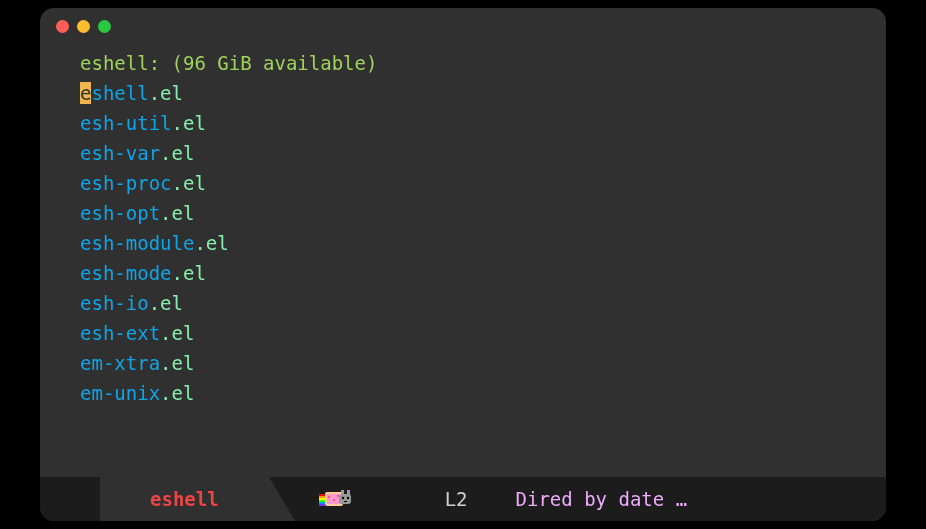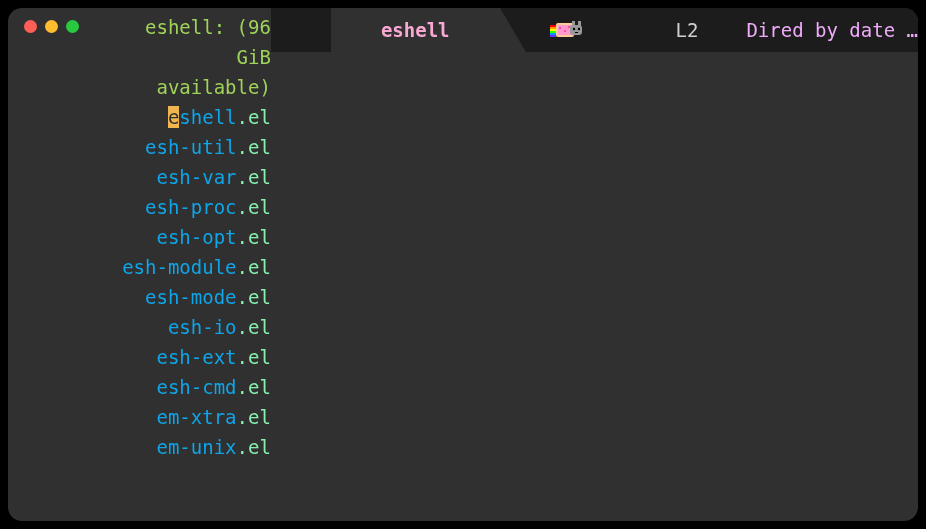--- a/index.html
+++ b/index.html
@@ -9,29 +9,28 @@
     }
     body {
       background: #000;
       display: flex;
       align-items: center;
       justify-content: center;
       min-height: 529px;
       font-family: ui-monospace, "SF Mono", Menlo, Monaco, Consolas, monospace;
     }
     .window {
-      width: 910px;
+      width: 846px;
       height: 513px;
       background: #303030;
       border-radius: 14px;
       overflow: hidden;
       display: flex;
-      flex-direction: row;
+      flex-direction: column;
       position: relative;
-      text-align: right;
     }
     .titlebar {
       height: 36px;
       display: flex;
       align-items: center;
       padding-left: 16px;
       gap: 8px;
     }
     .traffic-light {
       width: 13px;
@@ -88,21 +87,21 @@
       position: absolute;
       right: -26px;
       top: 0;
       width: 0;
       height: 0;
       border-top: 44px solid transparent;
       border-left: 26px solid #303030;
     }
     .ml-buffer {
       font-weight: 600;
-      color: #f9a8d4;
+      color: #ef4444;
     }
     .ml-nyan {
       margin-left: 50px;
       display: flex;
       align-items: center;
     }
     .nyan-svg {
       width: 36px;
       height: 22px;
     }
@@ -130,21 +129,20 @@
     <div id="file-list">
         <div class="file-line"><span class="cursor">e</span><span class="file-base">shell</span><span class="file-ext">.el</span></div>
         <div class="file-line"><span class="file-base">esh-util</span><span class="file-ext">.el</span></div>
         <div class="file-line"><span class="file-base">esh-var</span><span class="file-ext">.el</span></div>
         <div class="file-line"><span class="file-base">esh-proc</span><span class="file-ext">.el</span></div>
         <div class="file-line"><span class="file-base">esh-opt</span><span class="file-ext">.el</span></div>
         <div class="file-line"><span class="file-base">esh-module</span><span class="file-ext">.el</span></div>
         <div class="file-line"><span class="file-base">esh-mode</span><span class="file-ext">.el</span></div>
         <div class="file-line"><span class="file-base">esh-io</span><span class="file-ext">.el</span></div>
         <div class="file-line"><span class="file-base">esh-ext</span><span class="file-ext">.el</span></div>
-        <div class="file-line"><span class="file-base">esh-cmd</span><span class="file-ext">.el</span></div>
         <div class="file-line"><span class="file-base">em-xtra</span><span class="file-ext">.el</span></div>
         <div class="file-line"><span class="file-base">em-unix</span><span class="file-ext">.el</span></div>
       </div>
   </div>
 
   <div class="modeline">
     <div class="ml-tab">
       <span class="ml-buffer">eshell</span>
     </div>
     <div class="ml-nyan">

